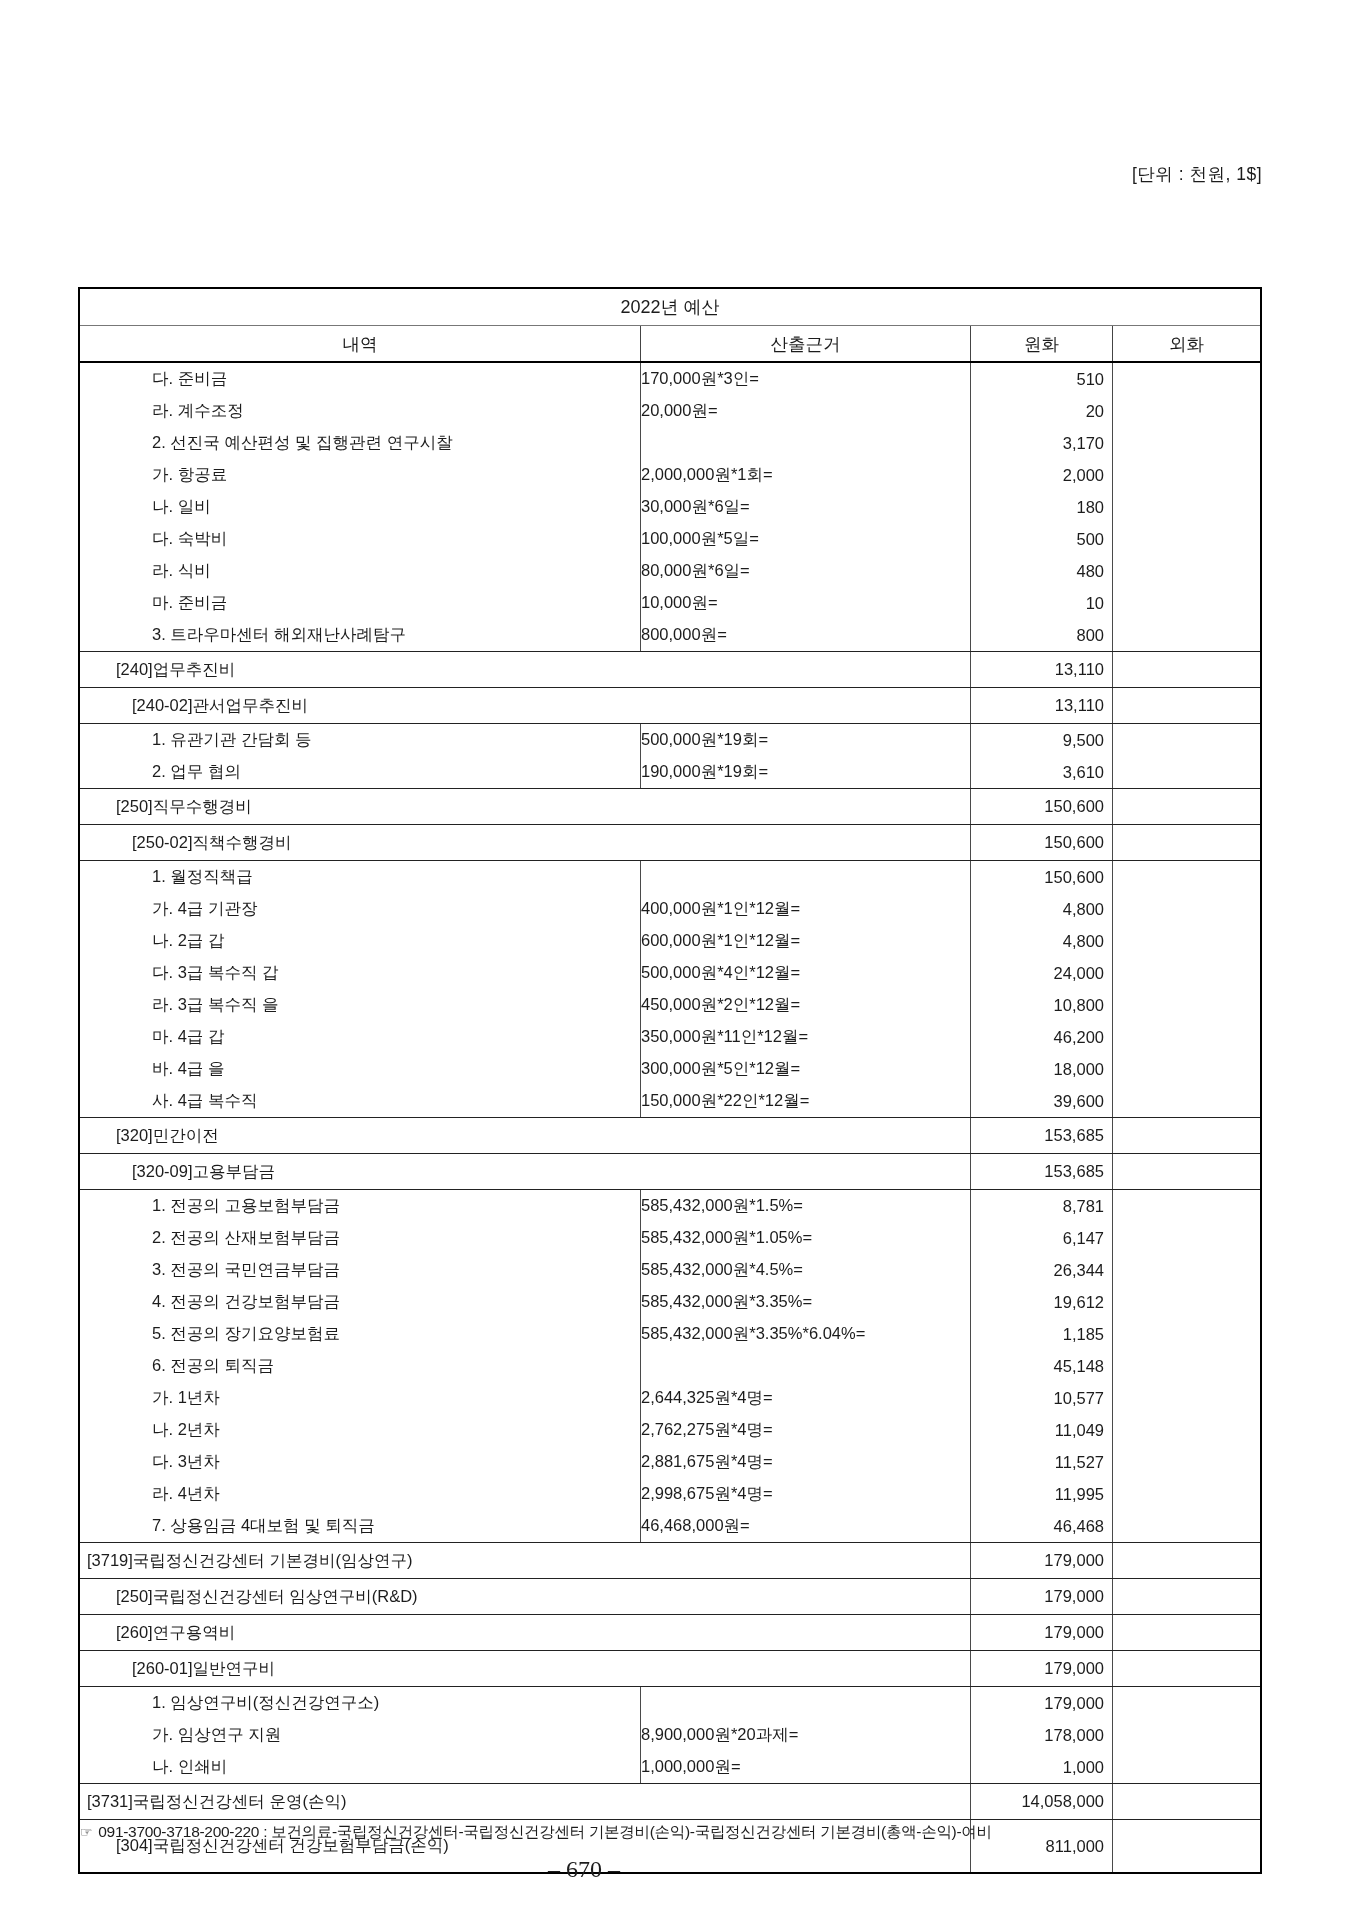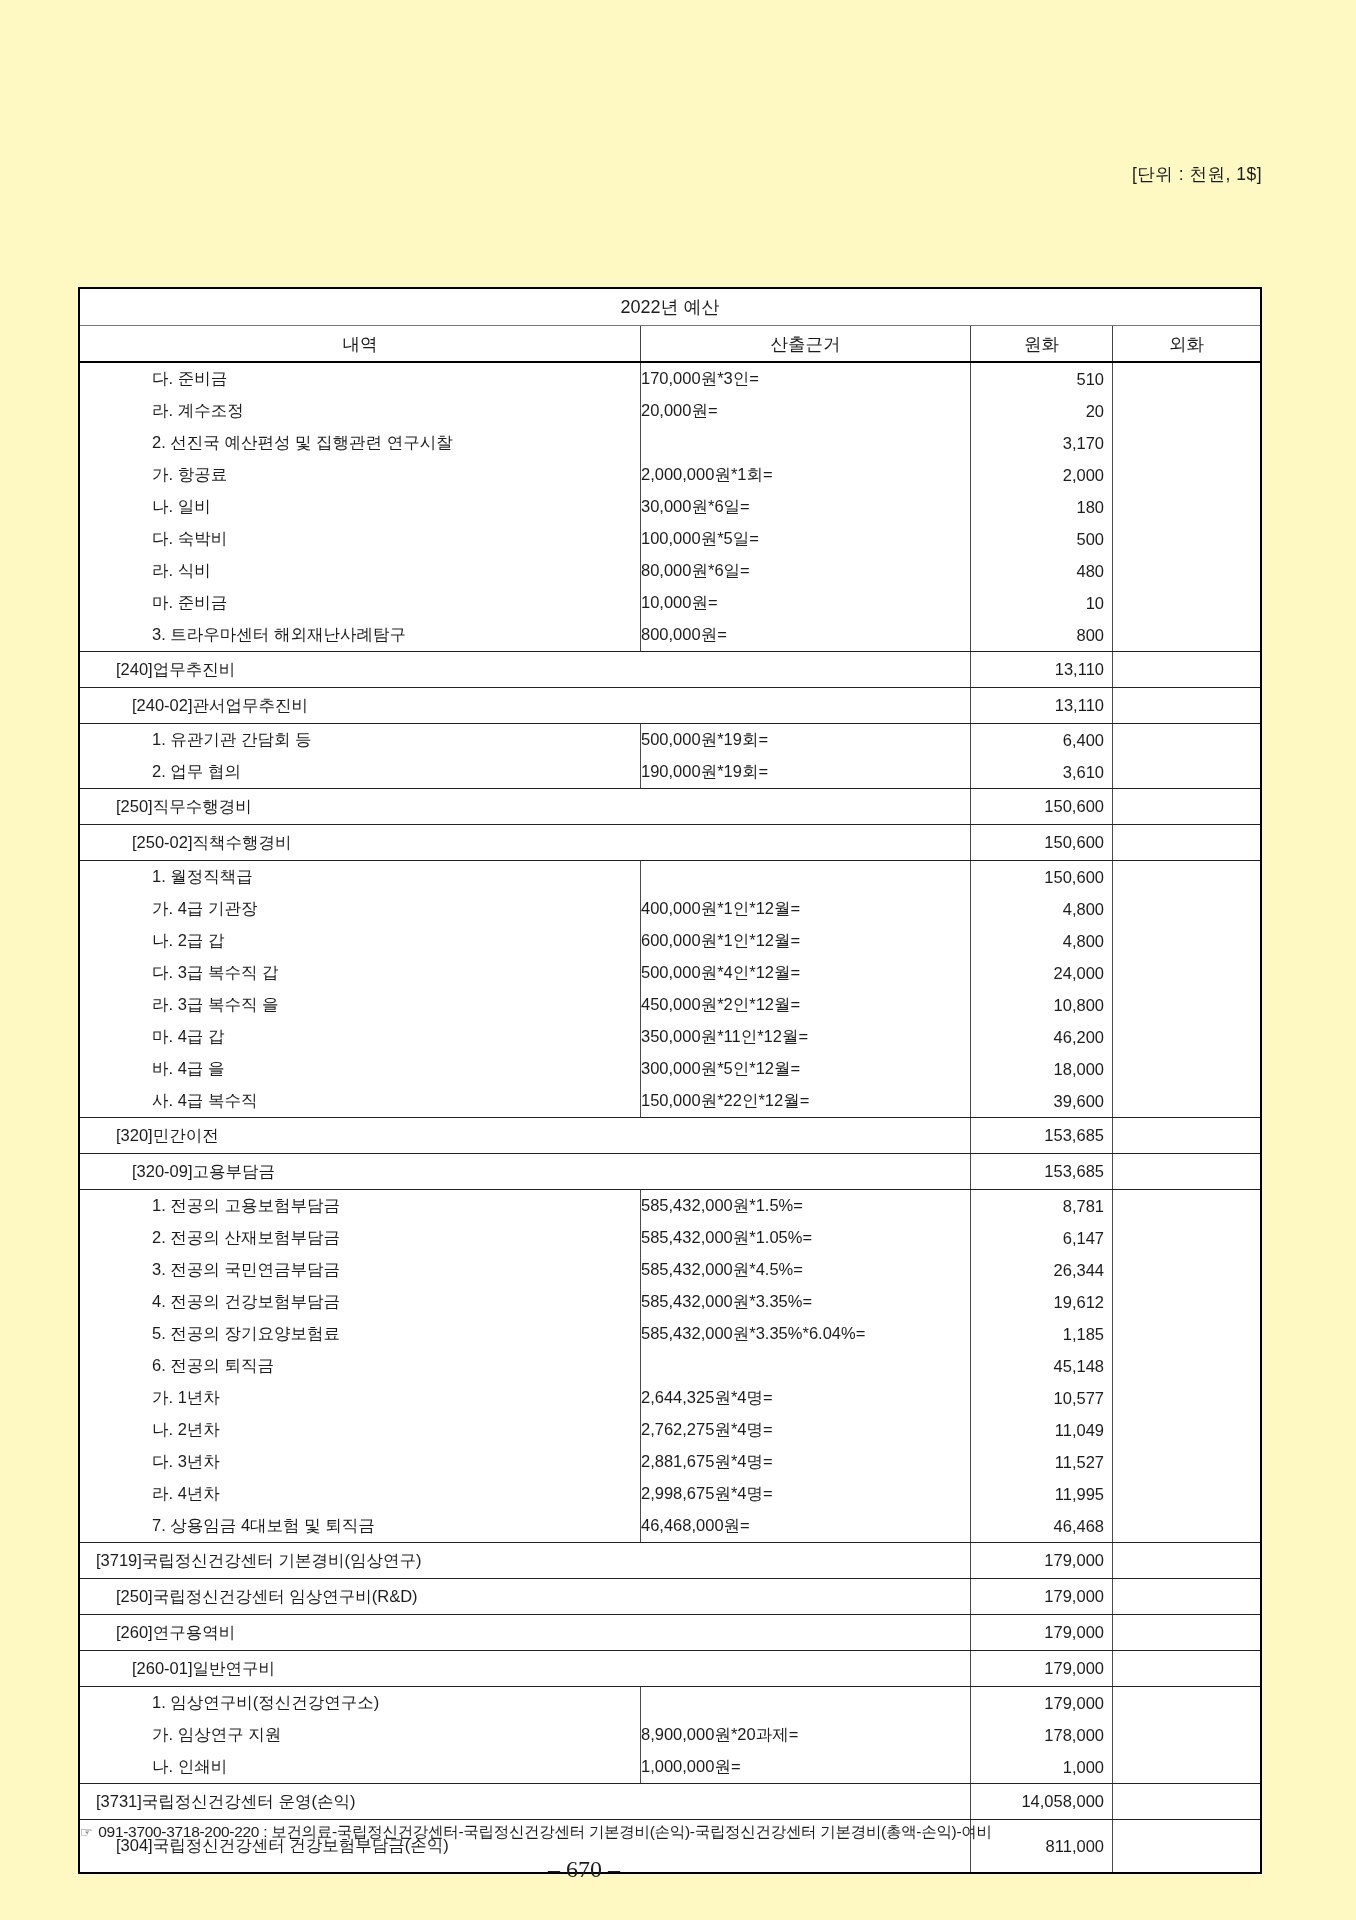--- a/index.html
+++ b/index.html
@@ -1,16 +1,16 @@
 <!DOCTYPE html>
 <html><head>
 <meta charset="utf-8">
 <style>
   html,body{margin:0;padding:0;background:#e8e8e8;}
-  .page{position:relative;width:1356px;height:1920px;background:#fef9c3;
+  .page{position:relative;width:1356px;height:1920px;background:#ffffff;
         font-family:"Liberation Sans","DejaVu Sans",sans-serif;color:#1c1c1c;overflow:hidden;}
   .unit-label{position:absolute;top:162px;right:94px;font-size:17.5px;letter-spacing:0.5px;}
   .budget-table{position:absolute;left:78px;top:240px;width:1180px;border:2.5px solid #000;background:#fff;margin-top:47px;}
   .title-row{height:36px;display:flex;align-items:center;justify-content:center;
              font-size:18px;border-bottom:1.5px solid #777;}
   .header-row{display:grid;grid-template-columns:560px 330px 142px 148px;height:35px;
               border-bottom:2.5px solid #000;}
   .header-cell{display:flex;align-items:center;justify-content:center;font-size:17.5px;}
   .header-cell + .header-cell{border-left:1.2px solid #444;}
   .trow{display:grid;grid-template-columns:560px 330px 142px 148px;}
@@ -18,21 +18,21 @@
   .trow.section{height:35px;}
   .trow.section:last-child{height:52px;}
   .trow.bt{border-top:1.4px solid #222;}
   .cell{display:flex;align-items:center;font-size:16.5px;overflow:hidden;white-space:nowrap;}
   .c-basis,.c-won,.c-fx{border-left:1.2px solid #4a4a4a;}
   .c-basis{}
   .c-won{justify-content:flex-end;padding-right:8px;}
   .section .c-label{grid-column:1 / 3;}
   .c-label.ind-n{padding-left:72px;}
   .c-label.ind-l{padding-left:72px;}
-  .c-label.lv0{padding-left:16px;}
+  .c-label.lv0{padding-left:7px;}
   .c-label.lv1{padding-left:36px;}
   .c-label.lv2{padding-left:52px;}
   .footnote{position:absolute;left:80px;top:1822px;width:1240px;font-size:15.5px;
             white-space:nowrap;letter-spacing:-0.3px;}
   .hand{font-size:14px;margin-right:6px;color:#333;}
   .page-number{position:absolute;left:0;top:1856px;width:1168px;text-align:center;
                font-family:"Liberation Serif","DejaVu Serif",serif;font-size:24px;}
 </style>
 </head>
 <body>
@@ -110,21 +110,21 @@
           <div class="cell c-fx"></div>
         </div>
         <div class="trow section bt">
           <div class="cell c-label lv2">[240-02]관서업무추진비</div>
           <div class="cell c-won">13,110</div>
           <div class="cell c-fx"></div>
         </div>
         <div class="trow item bt">
           <div class="cell c-label ind-n">1. 유관기관 간담회 등</div>
           <div class="cell c-basis">500,000원*19회=</div>
-          <div class="cell c-won">6,400</div>
+          <div class="cell c-won">9,500</div>
           <div class="cell c-fx"></div>
         </div>
         <div class="trow item">
           <div class="cell c-label ind-n">2. 업무 협의</div>
           <div class="cell c-basis">190,000원*19회=</div>
           <div class="cell c-won">3,610</div>
           <div class="cell c-fx"></div>
         </div>
         <div class="trow section bt">
           <div class="cell c-label lv1">[250]직무수행경비</div>

